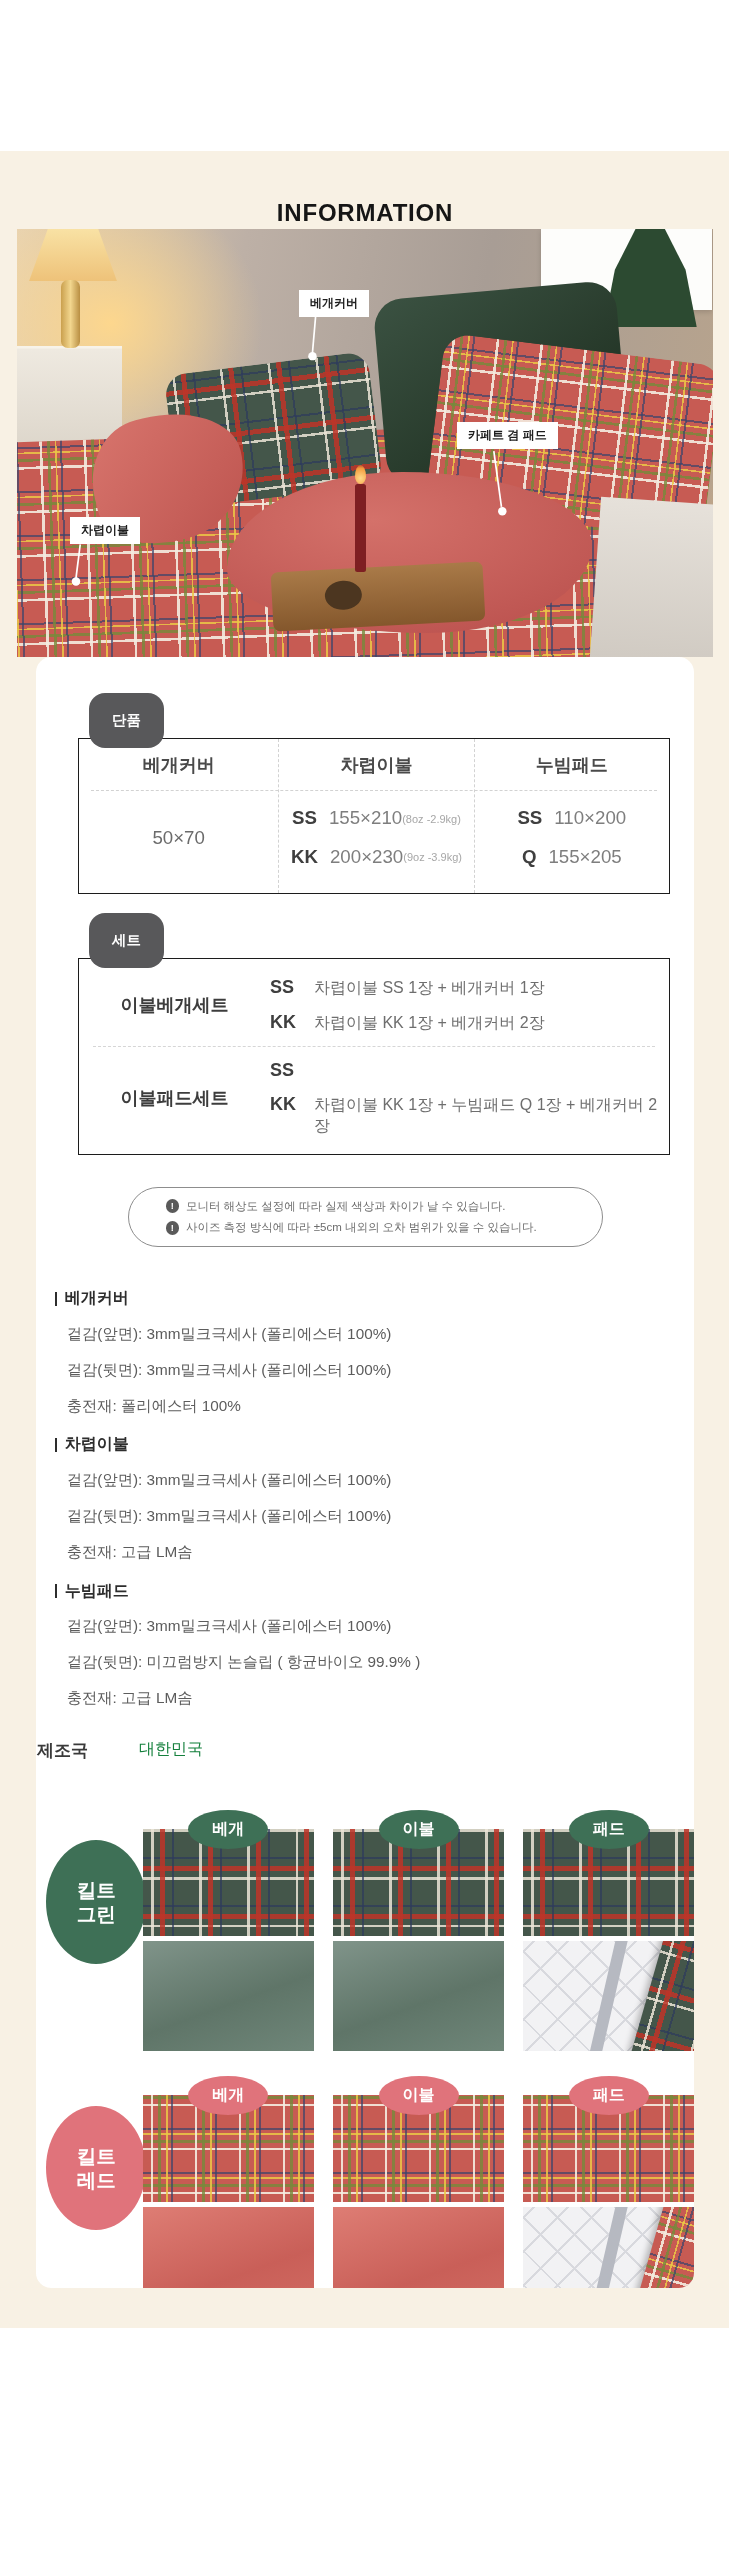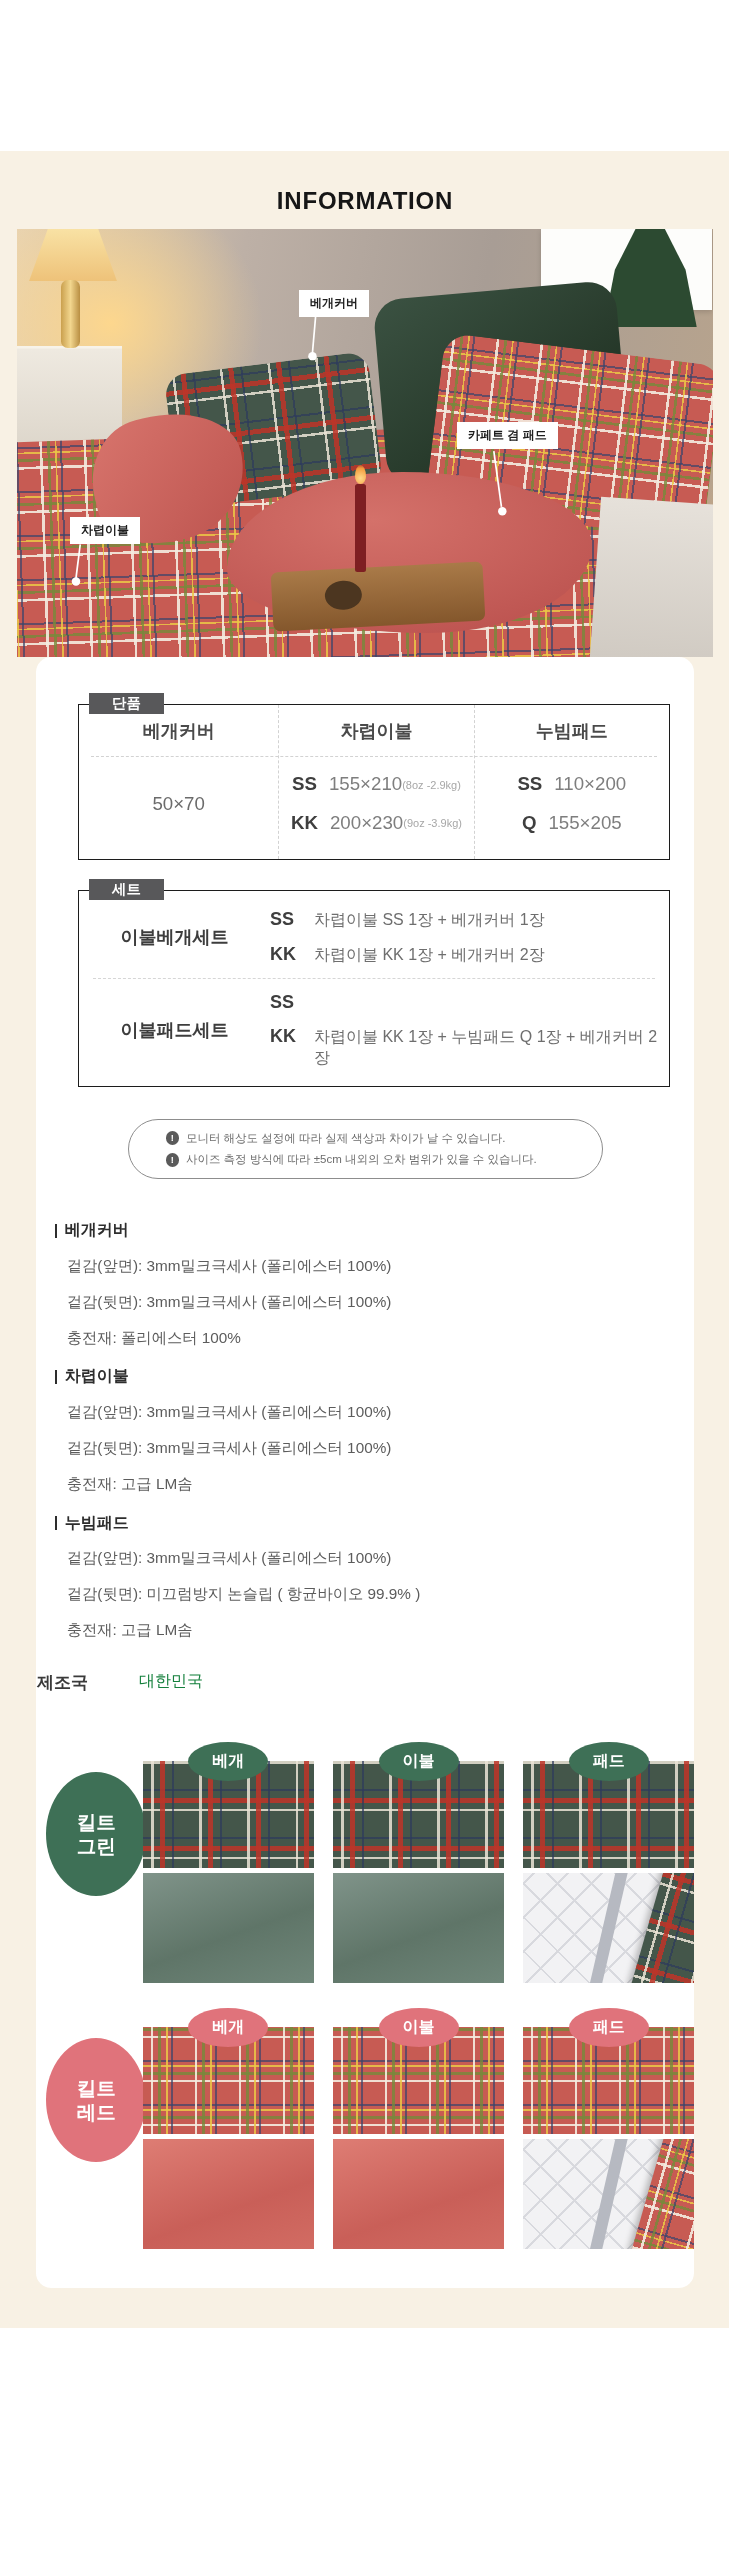--- a/index.html
+++ b/index.html
@@ -4,21 +4,21 @@
 <style>
   * { margin:0; padding:0; box-sizing:border-box; }
   html,body { background:#fff; }
   body { font-family:"Liberation Sans","DejaVu Sans",sans-serif; width:730px; margin:0 auto; }
   #page { width:730px; height:2576px; background:#fff; overflow:hidden; }
 
   .band-top { height:151px; background:#ffffff; }
   .cream { background:#f8f1e4; padding-bottom:40px; }
   .band-bottom { height:52px; background:#ffffff; }
 
-  .info-title { padding-top:36px; height:78px; text-align:center;
+  .info-title { padding-top:48px; height:78px; text-align:center;
     font-size:24px; font-weight:800; letter-spacing:0.8px; color:#161616; }
 
   
   .photo { position:relative; width:696px; height:428px; margin:0 auto;
     background:linear-gradient(100deg,#e8d3b2 0%,#bdb0a6 30%,#a89d95 62%,#b9a48c 100%); overflow:hidden; }
   .glow { position:absolute; left:-59px; top:-42px; width:305px; height:272px;
     background:radial-gradient(closest-side, rgba(255,216,140,.95), rgba(255,216,140,0)); }
   .glow2 { position:absolute; right:-68px; bottom:-51px; width:255px; height:238px;
     background:radial-gradient(closest-side, rgba(255,176,96,.5), rgba(255,176,96,0)); }
   .poster { position:absolute; left:524px; top:0; width:171px; height:81px; background:#fdfdfb;
@@ -56,21 +56,21 @@
 
   
   .size-heading { margin-top:81px; height:81px; text-align:center;
     font-size:32px; font-weight:800; color:#4b4a44; letter-spacing:-0.8px; }
 
   
   .card { width:658px; margin:0 auto; background:#ffffff; border-radius:15.3px; height:1631px; overflow:hidden; }
 
   .tab { display:inline-block; position:relative; z-index:2; margin-left:53px;
     background:#58585a; color:#fff; font-size:14.4px; font-weight:bold;
-    padding:1px 23px; border-radius:0; }
+    padding:18px 23px; border-radius:16px; }
   .tbl-tab-first { margin-top:36px; }
   .tbl-tab-next { margin-top:19.5px; }
   .tbox { position:relative; margin:-10.2px 24px 0 42px; border:1.7px solid #1c1c1c; background:#fff; }
 
   
   .stable { display:grid; grid-template-columns:1.02fr 1fr 1fr; height:154px; position:relative; }
   .scol { position:relative; }
   .scol + .scol { border-left:1.7px dashed #d2d2d2; }
   .scol-head { height:44px; display:flex; align-items:center; justify-content:center;
     font-size:18px; font-weight:bold; color:#4a4a4a; padding-top:8.5px; }

